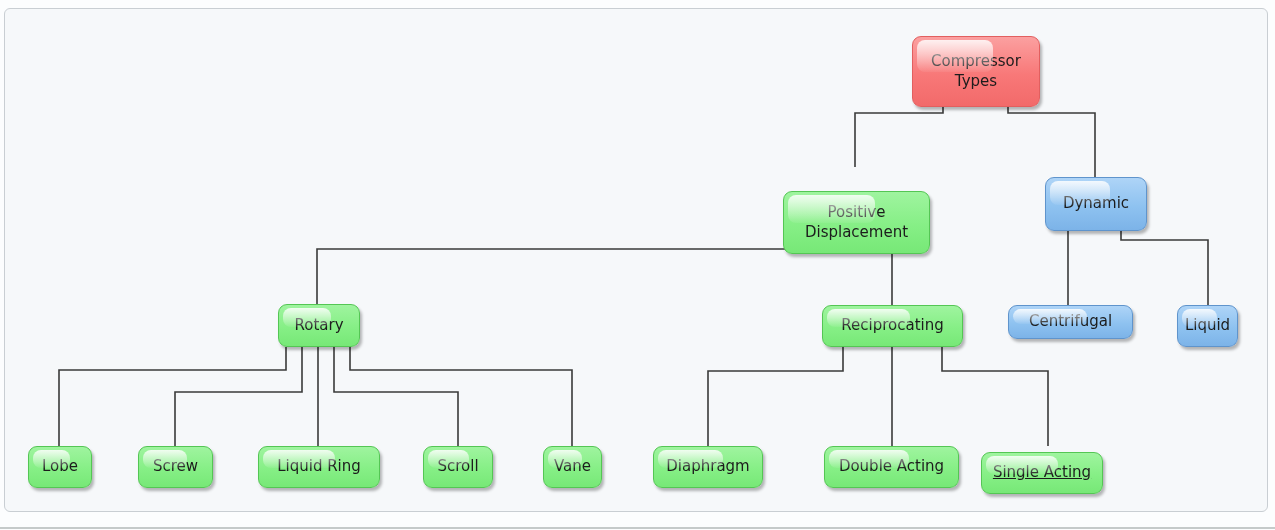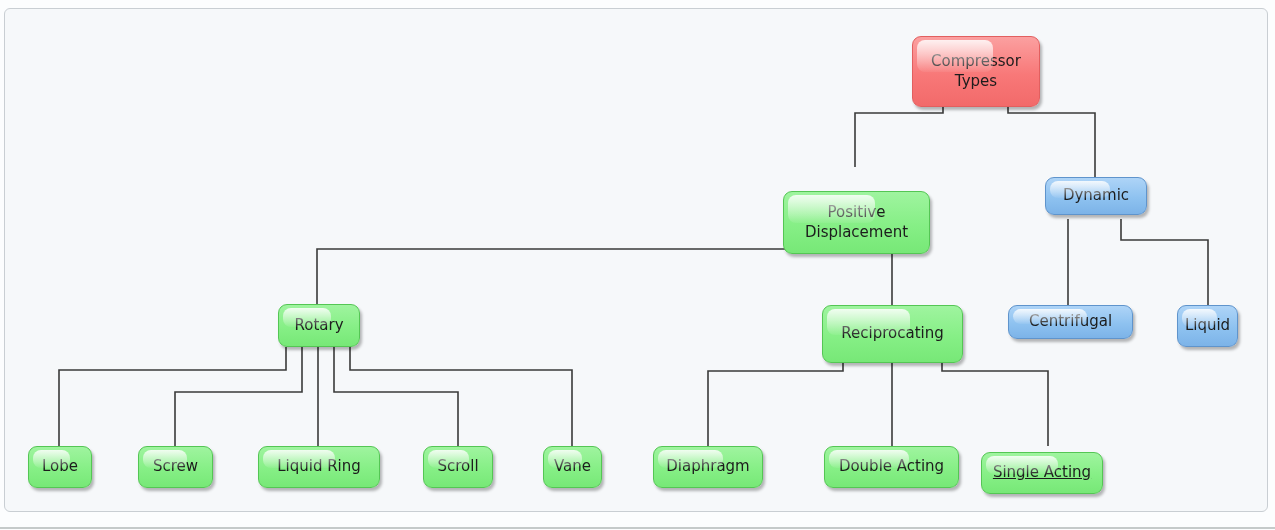--- a/index.html
+++ b/index.html
@@ -53,23 +53,23 @@
       <polyline points="350,347 350,370 572,370 572,446" fill="none" stroke="#3a3a3a" stroke-width="1.6"></polyline>
       <polyline points="843,347 843,371 708,371 708,446" fill="none" stroke="#3a3a3a" stroke-width="1.6"></polyline>
       <polyline points="892,347 892,446" fill="none" stroke="#3a3a3a" stroke-width="1.6"></polyline>
       <polyline points="942,347 942,371 1048,371 1048,446" fill="none" stroke="#3a3a3a" stroke-width="1.6"></polyline>
     </svg>
   <div id="nodes">
       <div class="node" style="left: 912px; top: 36px; width: 128px; height: 71px; --t: #fba0a0; --m: #f87878; --b: #f26a6a; --bd: #e25f5f;">Compressor
 Types</div>
       <div class="node" style="left: 783px; top: 167px; width: 147px; height: 63px; margin-top: 24px; --t: #9ff49f; --m: #86ef86; --b: #77e877; --bd: #54c654;">Positive
 Displacement</div>
-      <div class="node" style="left: 1045px; top: 177px; width: 102px; height: 38px; --t: #aed4f7; --m: #8ec2f0; --b: #7cb3e8; --bd: #5f94cc;">Dynamic</div>
+      <div class="node" style="left: 1045px; top: 177px; width: 102px; height: 54px; --t: #aed4f7; --m: #8ec2f0; --b: #7cb3e8; --bd: #5f94cc;">Dynamic</div>
       <div class="node" style="left: 278px; top: 304px; width: 82px; height: 43px; --t: #9ff49f; --m: #86ef86; --b: #77e877; --bd: #54c654;">Rotary</div>
-      <div class="node" style="left: 822px; top: 305px; width: 141px; height: 58px; --t: #9ff49f; --m: #86ef86; --b: #77e877; --bd: #54c654;">Reciprocating</div>
+      <div class="node" style="left: 822px; top: 305px; width: 141px; height: 42px; --t: #9ff49f; --m: #86ef86; --b: #77e877; --bd: #54c654;">Reciprocating</div>
       <div class="node" style="left: 1008px; top: 305px; width: 125px; height: 34px; --t: #aed4f7; --m: #8ec2f0; --b: #7cb3e8; --bd: #5f94cc;">Centrifugal</div>
       <div class="node" style="left: 1177px; top: 305px; width: 61px; height: 42px; --t: #aed4f7; --m: #8ec2f0; --b: #7cb3e8; --bd: #5f94cc;">Liquid</div>
       <div class="node" style="left: 28px; top: 446px; width: 64px; height: 42px; text-align: center; --t: #9ff49f; --m: #86ef86; --b: #77e877; --bd: #54c654;">Lobe</div>
       <div class="node" style="left: 138px; top: 446px; width: 75px; height: 42px; --t: #9ff49f; --m: #86ef86; --b: #77e877; --bd: #54c654;">Screw</div>
       <div class="node" style="left: 258px; top: 446px; width: 122px; height: 42px; text-align: right; --t: #9ff49f; --m: #86ef86; --b: #77e877; --bd: #54c654;">Liquid Ring</div>
       <div class="node" style="left: 423px; top: 446px; width: 70px; height: 42px; --t: #9ff49f; --m: #86ef86; --b: #77e877; --bd: #54c654;">Scroll</div>
       <div class="node" style="left: 543px; top: 446px; width: 59px; height: 42px; --t: #9ff49f; --m: #86ef86; --b: #77e877; --bd: #54c654;">Vane</div>
       <div class="node" style="left: 653px; top: 446px; width: 110px; height: 42px; --t: #9ff49f; --m: #86ef86; --b: #77e877; --bd: #54c654;">Diaphragm</div>
       <div class="node" style="left: 824px; top: 446px; width: 135px; height: 42px; --t: #9ff49f; --m: #86ef86; --b: #77e877; --bd: #54c654;">Double Acting</div>
       <div class="node" style="left: 981px; top: 452px; width: 122px; height: 42px; text-decoration: underline; --t: #9ff49f; --m: #86ef86; --b: #77e877; --bd: #54c654;">Single Acting</div>

